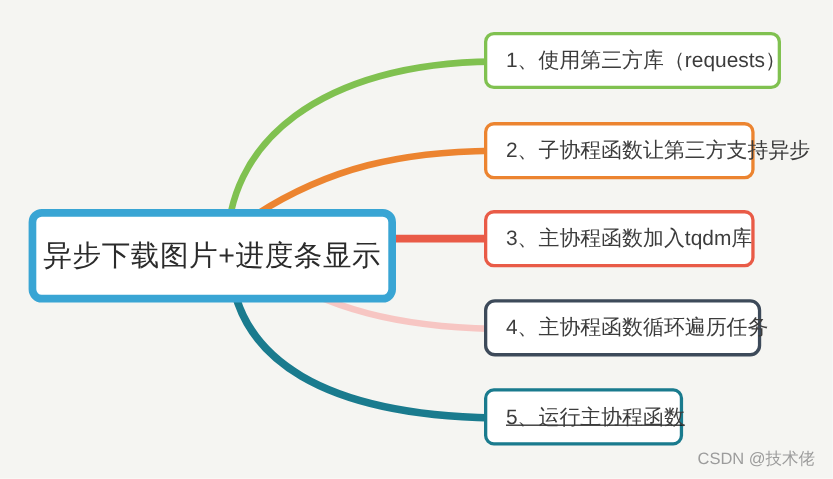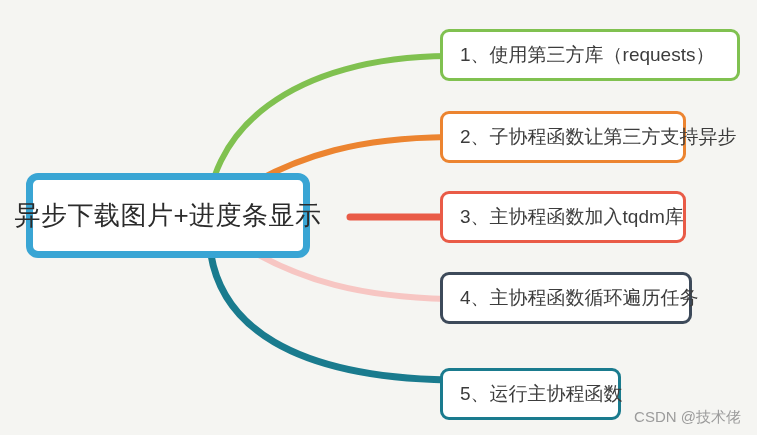--- a/index.html
+++ b/index.html
@@ -27,22 +27,22 @@
   .node {
     position: absolute;
     z-index: 2;
     box-sizing: border-box;
     background: #ffffff;
     display: flex;
     align-items: center;
   }
   .central-node {
     left: 26px;
-    top: 173px;
-    width: 284px;
+    top: 190px;
+    width: 334px;
     height: 85px;
     border: 7px solid #39a5d4;
     border-radius: 12px;
     justify-content: center;
     text-align: right;
   }
   .central-node .label {
     font-size: 26px;
     color: #2b2b2b;
     white-space: nowrap;
@@ -80,35 +80,35 @@
     <path d="M 233 195 C 300 152, 365 138, 448 137" stroke-width="6" style="stroke: rgb(236, 132, 48);"></path>
     <path d="M 350 217 L 448 217" stroke-width="7" style="stroke: rgb(233, 91, 71);"></path>
     <path d="M 233 240 C 300 283, 365 297, 448 299" stroke-width="6" style="stroke: rgb(247, 198, 195);"></path>
     <path d="M 209 235 C 212 330, 300 377, 448 380" stroke-width="7" style="stroke: rgb(26, 123, 142);"></path>
   </svg>
 
   <div class="node central-node" style="border-color: rgb(57, 165, 212);">
     <span class="label" style="color: rgb(43, 43, 43);">异步下载图片+进度条显示</span>
   </div>
 
-  <div class="node branch-node" style="top: 29px; width: 300px; border-color: rgb(128, 193, 80);">
+  <div class="node branch-node" style="top: 29px; width: 270px; border-color: rgb(128, 193, 80);">
     <span class="label">1、使用第三方库（requests）</span>
   </div>
 
   <div class="node branch-node" style="top: 111px; width: 246px; border-color: rgb(236, 132, 48);">
     <span class="label">2、子协程函数让第三方支持异步</span>
   </div>
 
   <div class="node branch-node" style="top: 191px; width: 246px; border-color: rgb(233, 91, 71);">
     <span class="label">3、主协程函数加入tqdm库</span>
   </div>
 
-  <div class="node branch-node" style="top: 272px; width: 252px; border-color: rgb(61, 74, 90);">
+  <div class="node branch-node" style="top: 272px; width: 252px; border-color: rgb(61, 74, 90); border-radius: 10px;">
     <span class="label">4、主协程函数循环遍历任务</span>
   </div>
 
-  <div class="node branch-node" style="top: 368px; width: 181px; border-color: rgb(26, 123, 142);">
+  <div class="node branch-node" style="top: 353px; width: 181px; border-color: rgb(26, 123, 142); text-decoration: underline;">
     <span class="label">5、运行主协程函数</span>
   </div>
 
   <div class="watermark" style="color: rgb(156, 156, 156);">CSDN @技术佬</div>
 
 </div>
 
 </body></html>

